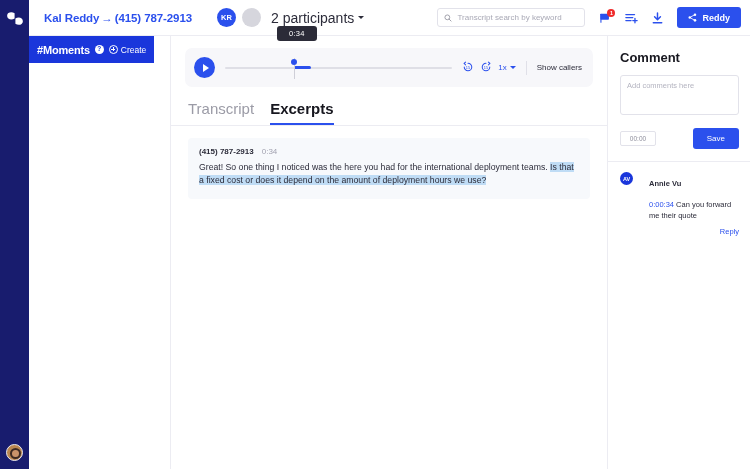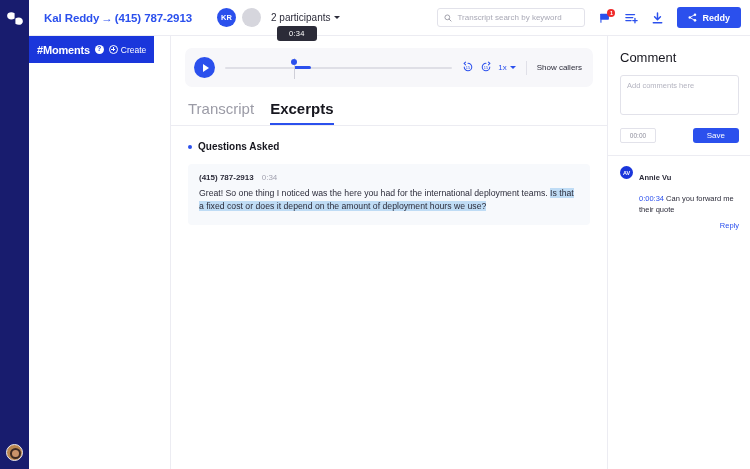--- a/index.html
+++ b/index.html
@@ -58,21 +58,21 @@
     background: #2b50ed; color: #fff;
     font-size: 7.5px; font-weight: bold;
     display: flex; align-items: center; justify-content: center;
     letter-spacing: 0.2px;
   }
   .avatar-blank {
     width: 19px; height: 19px; border-radius: 50%;
     background: #d6d6dd; margin-left: 6px;
   }
   .participants-label {
-    font-size: 10px; color: #2c2c3a; margin-left: 10px;
+    font-size: 14px; color: #2c2c3a; margin-left: 10px;
     display: flex; align-items: center; gap: 4px; white-space: nowrap; justify-content: flex-end;
   }
   .caret { width:0;height:0;border-left:3px solid transparent;border-right:3px solid transparent;border-top:3.5px solid #2c2c3a; display:inline-block; }
 
   .topbar-right { margin-left: auto; display: flex; align-items: center; gap: 14px; }
   .search-box {
     width: 148px; height: 19px;
     border: 1px solid #e2e2ea; border-radius: 3px;
     display: flex; align-items: center; gap: 5px;
     padding: 0 6px; background: #fff;
@@ -209,46 +209,46 @@
   .ex-time { font-size: 8px; color: #a2a2b0; }
   .ex-text { font-size: 8.7px; line-height: 1.55; color: #2c2c3a; }
   .hl { background: #bfdcf5; }
 
   
   .comments {
     width: 143px; flex: none;
     border-left: 1px solid #ececf2;
     background: #fff; display: flex; flex-direction: column;
   }
-  .c-head { font-size: 13px; font-weight: normal; color: #17171f; padding: 14px 0 0 12px; }
+  .c-head { font-size: 13px; font-weight: bold; color: #17171f; padding: 14px 0 0 12px; }
   .c-box { padding: 10px 11px 0 12px; }
   .c-textarea {
     width: 100%; height: 40px;
     border: 1px solid #e2e2ea; border-radius: 3px;
     font-size: 7.5px; color: #32323e; padding: 5px 6px;
     resize: none; outline: none; background: #fff;
     font-family: "Liberation Sans", sans-serif;
   }
   .c-textarea::placeholder { color: #b4b4c0; }
   .c-actions { display: flex; align-items: center; margin-top: 9px; }
   .c-ts {
     width: 36px; height: 15px;
     border: 1px solid #e2e2ea; border-radius: 2px;
     font-size: 6.5px; color: #8e8e9c; text-align: center;
     outline: none; background: #fff;
     font-family: "Liberation Sans", sans-serif;
   }
   .c-save {
     margin-left: auto; background: #2b50ed; color: #fff;
     border: none; border-radius: 3px;
-    height: 15px; padding: 0 14px; font-size: 8px;
+    height: 21px; padding: 0 14px; font-size: 8px;
     cursor: pointer; font-family: "Liberation Sans", sans-serif;
   }
   .c-sep { height: 1px; background: #ececf2; margin: 12px 0 0 0; }
-  .c-item { padding: 10px 11px 0 12px; display: flex; gap: 6px; }
+  .c-item { padding: 10px 11px 0 12px; display: flex; gap: 16px; }
   .c-avatar {
     width: 13px; height: 13px; border-radius: 50%;
     background: #1a36db; color: #fff; flex: none;
     font-size: 5.5px; font-weight: bold;
     display: flex; align-items: center; justify-content: center;
   }
   .c-body { flex: 1; min-width: 0; }
   .c-name { font-size: 7.5px; font-weight: bold; color: #2c2c3a; }
   .c-text { font-size: 7.5px; color: #2c2c3a; line-height: 1.5; margin-top: 9px; }
   .c-time { color: #2b50ed; }
@@ -433,24 +433,20 @@
               <span class="show-callers">Show callers</span>
             </div>
           </div>
         </div>
 
         <div class="tabs" id="tabs">
             <div class="tab">Transcript</div>
             <div class="tab active">Excerpts</div>
           </div>
 
-        <div class="section-head">
-          <span class="sec-dot"></span>
-          <span class="sec-title">Questions Asked</span>
-        </div>
 
         <div class="excerpt-card">
           <div class="ex-meta">
             <span class="ex-phone">(415) 787-2913</span>
             <span class="ex-time">0:34</span>
           </div>
           <div class="ex-text">
             <span>Great! So one thing I noticed was the here you had for the international deployment teams. </span><span class="hl">Is that a fixed cost or does it depend on the amount of deployment hours we use?</span>
           </div>
         </div>

